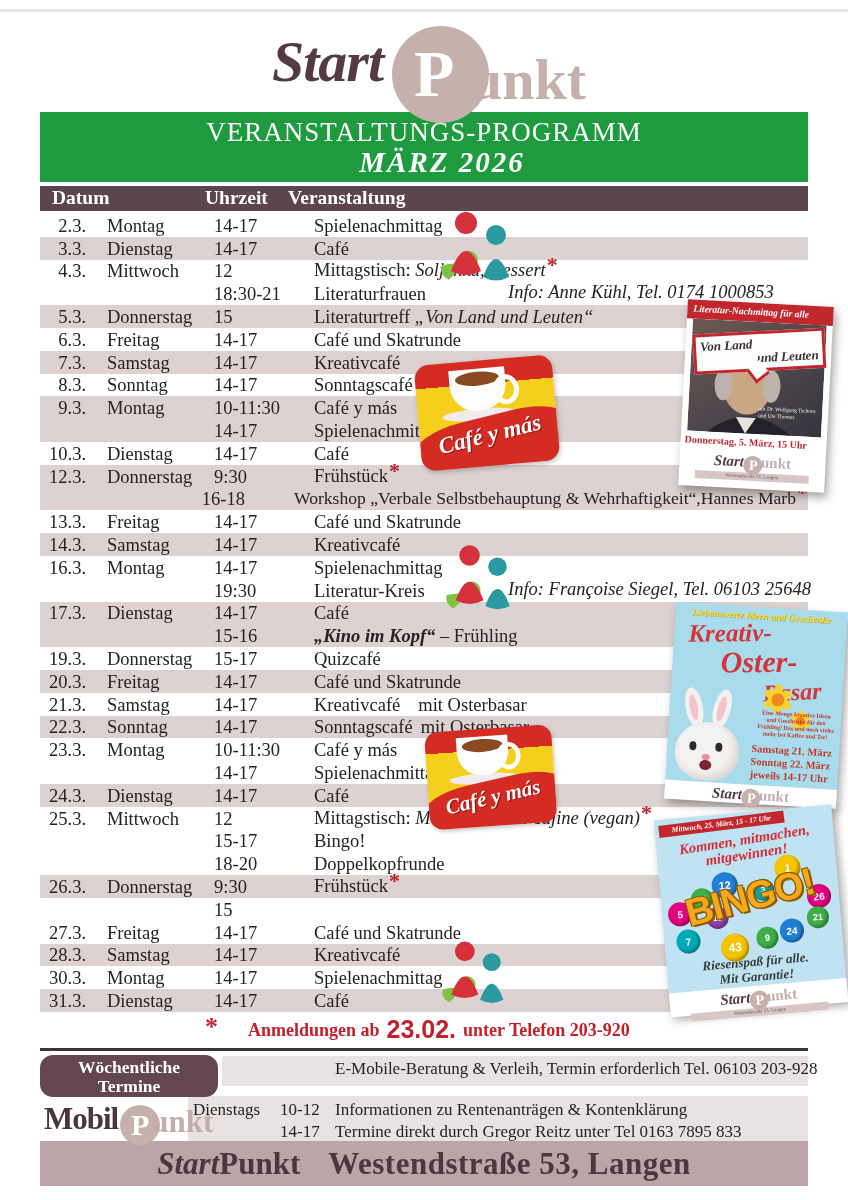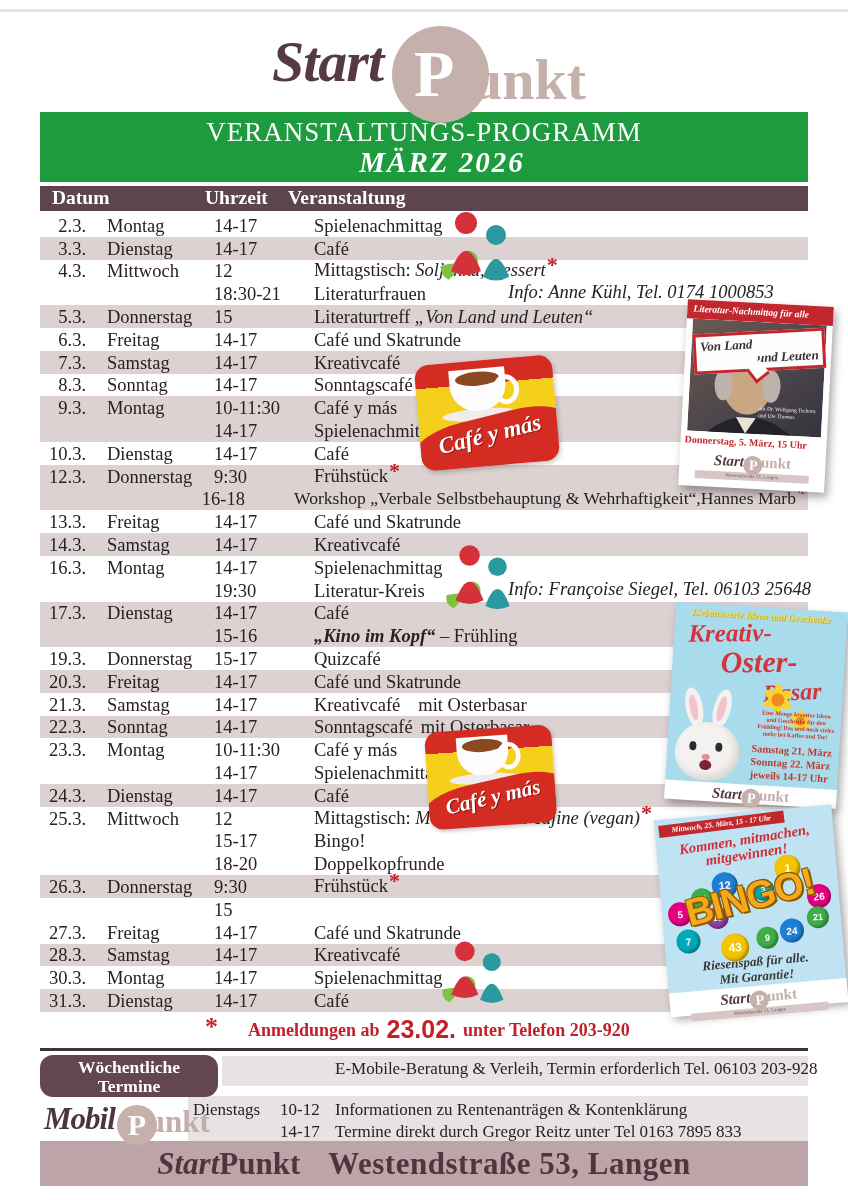--- a/index.html
+++ b/index.html
@@ -47,21 +47,21 @@
   .note-date{font-family:"Liberation Sans",sans-serif;font-size:25px;margin:0 7px;position:relative;top:-1px;}
   .note-suf{font-size:18px;}
 
   
   .divider{left:40px;top:1048px;width:768px;height:3px;background:#40323a;z-index:2;}
   .band1{left:222px;top:1056px;width:586px;height:30px;background:#e9e2e2;z-index:1;}
   .band2{left:188px;top:1096px;width:620px;height:46px;background:#e9e2e2;z-index:1;}
   .weekly-box{left:40px;top:1055px;width:178px;height:42px;background:#634652;color:#fff;text-align:center;
               font-weight:bold;font-size:17.5px;line-height:19px;padding-top:3px;box-sizing:border-box;z-index:3;border-radius:13px;}
   .mobil-logo{left:44px;top:1097px;z-index:3;display:flex;align-items:center;height:44px;}
-  .mobil-m{font-style:italic;font-weight:bold;font-size:31px;color:#4a3640;letter-spacing:-1px;}
+  .mobil-m{font-weight:bold;font-size:31px;color:#4a3640;letter-spacing:-1px;}
   .mobil-circ{width:40px;height:40px;border-radius:50%;background:#c6b0ac;color:#fff;font-weight:bold;font-size:30px;
               text-align:center;line-height:40px;margin-left:2px;position:relative;top:6px;}
   .mobil-unkt{font-weight:bold;font-size:31px;color:#c3adad;margin-left:-9px;position:relative;top:3px;}
   .wk-a{left:335px;top:1059px;font-size:17px;z-index:3;}
   .wk-day{left:193px;top:1100px;font-size:17px;z-index:3;}
   .wk-t1{left:280px;top:1100px;font-size:17px;z-index:3;}
   .wk-b{left:335px;top:1100px;font-size:17px;z-index:3;}
   .wk-t2{left:280px;top:1122px;font-size:17px;z-index:3;}
   .wk-c{left:335px;top:1122px;font-size:17px;z-index:3;}
 

